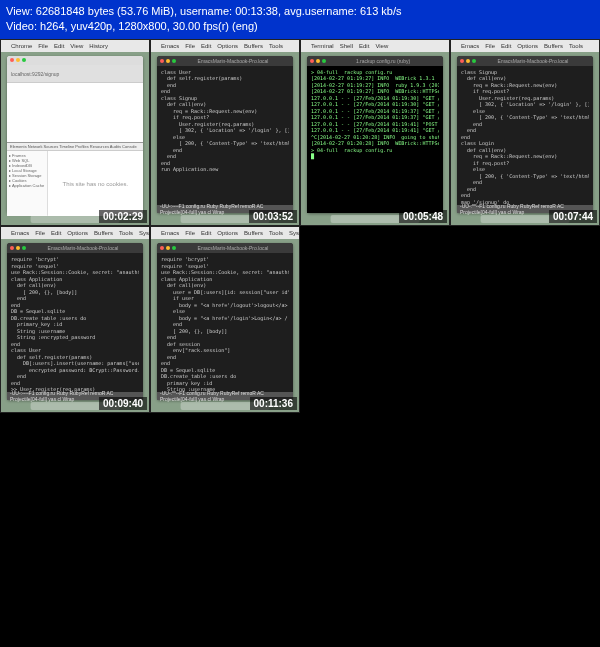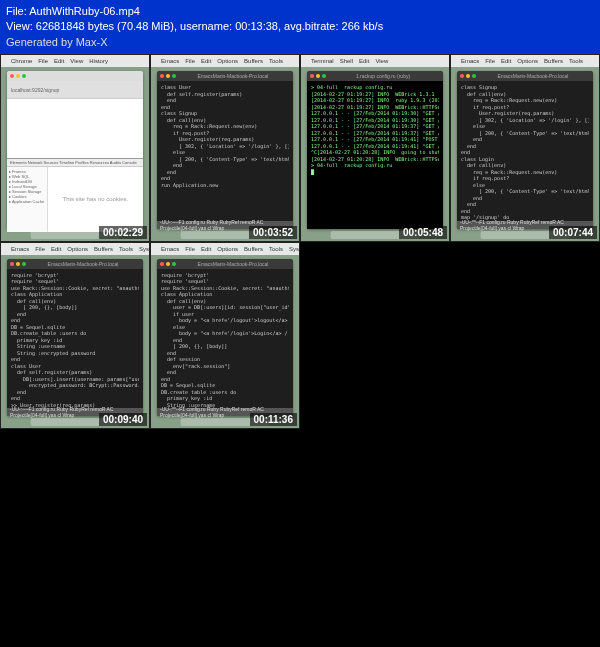--- a/index.html
+++ b/index.html
@@ -30,23 +30,22 @@
 .devbody{display:flex;height:calc(100% - 8px)}
 .devside{width:30%;background:#fafafa;font-size:4px;padding:2px;color:#666;border-right:1px solid #ddd}
 .devmain{flex:1;display:flex;align-items:center;justify-content:center;color:#999;font-size:6px}
 .code-line{white-space:pre;overflow:hidden}
 .dock{position:absolute;bottom:2px;left:50%;transform:translateX(-50%);height:8px;width:60%;background:rgba(255,255,255,.3);border-radius:2px}
 </style>
 </head>
 <body>
 
 <div class="header">
-  <div><span>File:</span> <span>AuthWithRuby-06.mp4</span></div>
-  <div><span>View:</span> <span>62681848 bytes (70.48 MiB),</span> <span>username:</span> <span>00:13:38,</span> <span>avg.bitrate:</span> <span>266 kb/s</span></div>
-  <div class="gen">Generated by Max-X</div>
+  <div><span>View:</span> <span>62681848 bytes (53.76 MiB),</span> <span>username:</span> <span>00:13:38,</span> <span>avg.username:</span> <span>613 kb/s</span></div>
+  <div><span>Video:</span> <span>h264, yuv420p, 1280x800, 30.00 fps(r) (eng)</span></div>
 </div>
 
 <div class="grid">
 
 <div class="thumb">
   <div class="menubar">
     <span></span>
     <span>Chrome</span>
     <span>File</span>
     <span>Edit</span>

